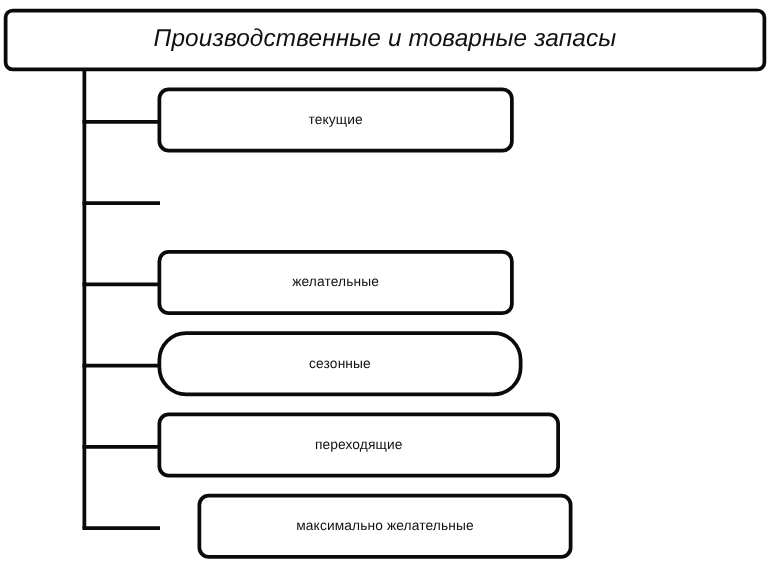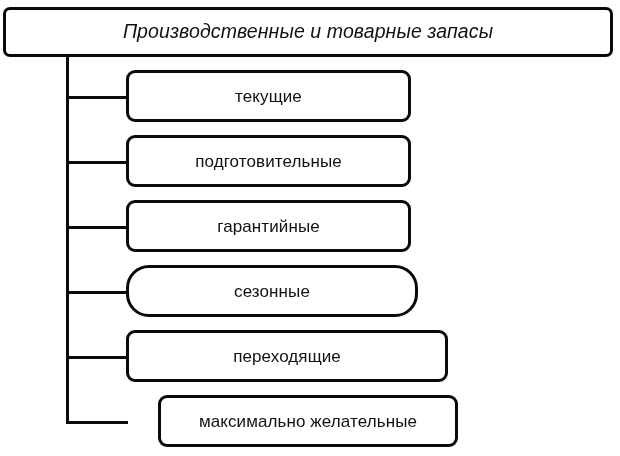--- a/index.html
+++ b/index.html
@@ -71,21 +71,21 @@
     height: 52px;
     box-sizing: border-box;
     border: 3px solid #0a0a0a;
     border-radius: 9px;
     background: #ffffff;
     display: flex;
     align-items: center;
     justify-content: center;
   }
   .child-label {
-    font-size: 17px;
+    font-size: 11px;
     font-style: normal;
     font-weight: 400;
     letter-spacing: 0.1px;
     white-space: nowrap;
     line-height: 1;
   }
 </style>
 </head>
 <body>
 
@@ -101,26 +101,23 @@
   <div class="branch" style="top:161px;"></div>
   <div class="branch" style="top:226px;"></div>
   <div class="branch" style="top:291px;"></div>
   <div class="branch" style="top:356px;"></div>
   <div class="branch" style="top:421px;"></div>
 
   <div class="child-box" style="top:70px;  width:285px;">
     <span class="child-label">текущие</span>
   </div>
 
-  <div class="child-box" style="top:135px; width:285px;">
-    <span class="child-label">подготовительные</span>
-  </div>
 
   <div class="child-box" style="top:200px; width:285px;">
-    <span class="child-label">гарантийные</span>
+    <span class="child-label">желательные</span>
   </div>
 
   <div class="child-box" style="top:265px; width:292px;border-radius:23px;">
     <span class="child-label">сезонные</span>
   </div>
 
   <div class="child-box" style="top:330px; width:322px;">
     <span class="child-label">переходящие</span>
   </div>
 

